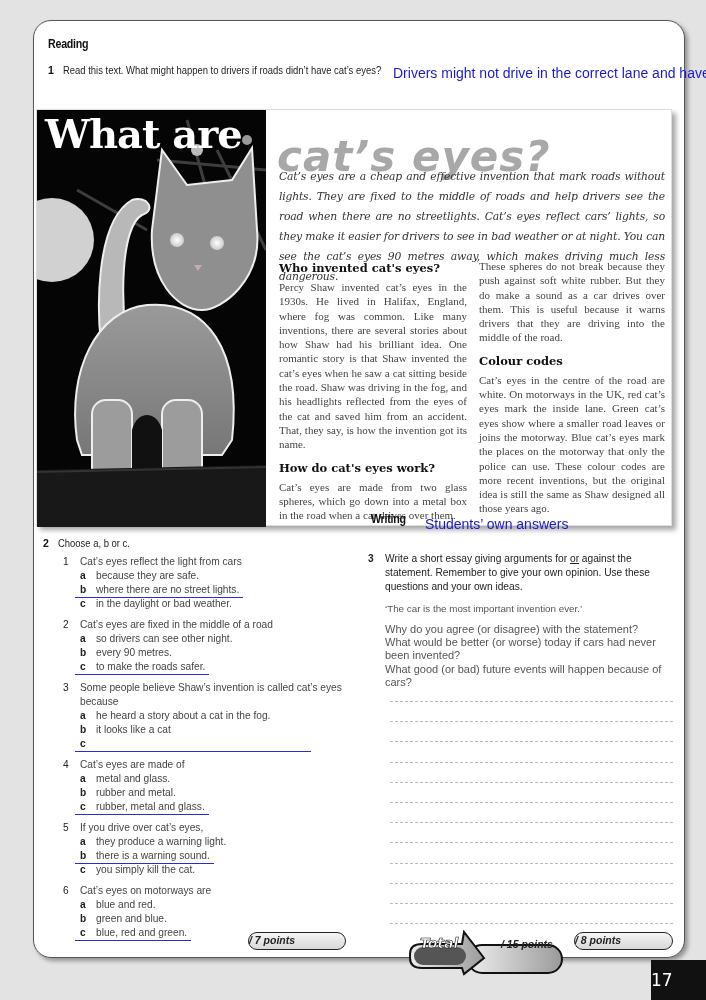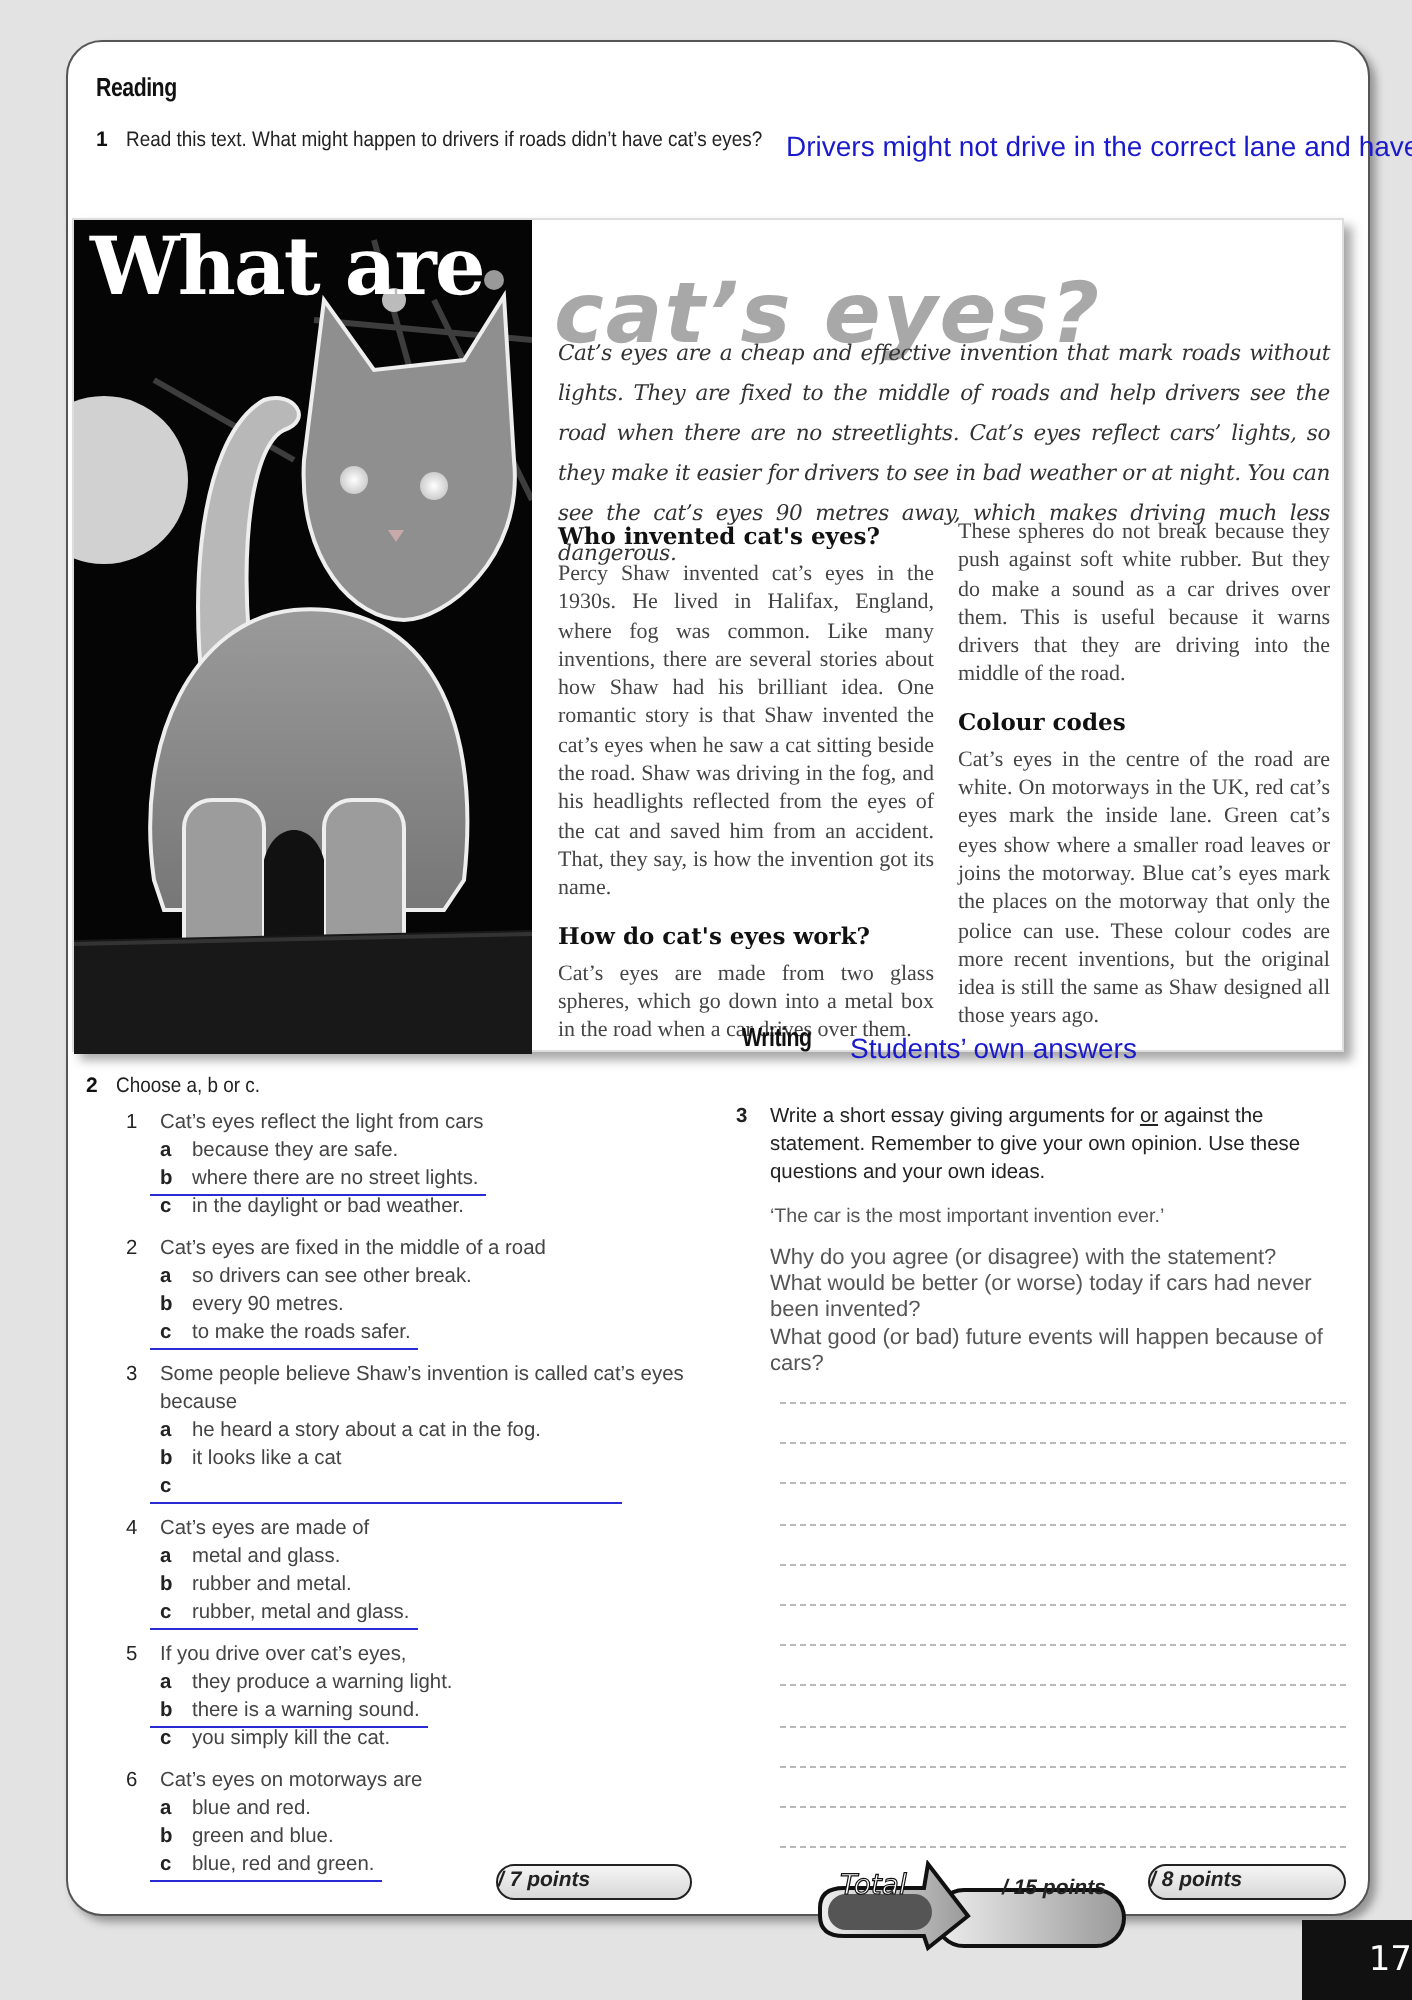--- a/index.html
+++ b/index.html
@@ -47,21 +47,21 @@
   .writing-block { position: absolute; left: 368px; top: 552px; width: 314px; font-family: "Liberation Sans", sans-serif; }
   .task { display: flex; font-size: 10.2px; line-height: 14px; color: #222; }
   .task .n { width: 17px; font-weight: bold; }
   .task .t { flex: 1; }
   .quote { margin: 8px 0 0 17px; font-size: 9.8px; color: #555; line-height: 13px; }
   .prompts { margin: 8px 0 0 17px; font-size: 11px; color: #555; line-height: 13.2px; }
   .lines { position: absolute; left: 390px; top: 701px; width: 283px; }
   .line { height: 20.2px; border-top: 1px dashed #b9b9b9; }
 
   .total { position: absolute; left: 412px; top: 942px; }
-  .page-num { position: absolute; left: 651px; top: 960px; width: 55px; height: 40px; background: #111; color: #fff; font-family: "DejaVu Sans", sans-serif; font-size: 17px; text-align: right; line-height: 40px; }
+  .page-num { position: absolute; left: 651px; top: 960px; width: 55px; height: 40px; background: #111; color: #fff; font-family: "DejaVu Sans", sans-serif; font-size: 17px; text-align: left; line-height: 40px; }
 </style>
 </head>
 <body>
 
 <div class="panel"></div>
 
 <div class="section-heading" style="left:48px; top:36px;">Reading</div>
 
 <div class="instruction" style="left:48px; top:64px;">
   <span class="q-num">1</span>&nbsp;&nbsp;
@@ -153,21 +153,21 @@
         <span class="ot">in the daylight or bad weather.</span>
       </div>
     </div>
     <div class="q">
       <div class="q-stem">
         <span class="n">2</span>
         <span class="t">Cat’s eyes are fixed in the middle of a road</span>
       </div>
       <div class="opt">
         <span class="l">a</span>
-        <span class="ot">so drivers can see other break.</span>
+        <span class="ot">so drivers can see other night.</span>
       </div>
       <div class="opt">
         <span class="l">b</span>
         <span class="ot">every 90 metres.</span>
       </div>
       <div class="opt correct">
         <span class="l">c</span>
         <span class="ot">to make the roads safer.</span>
         <span class="ul" style="width: 134px;"></span>
       </div>
@@ -289,17 +289,17 @@
     <defs>
       <linearGradient id="tg" x1="0" y1="0" x2="1" y2="0">
         <stop offset="0%" stop-color="#eee"></stop>
         <stop offset="100%" stop-color="#9a9a9a"></stop>
       </linearGradient>
     </defs>
     <rect x="62" y="15" width="94" height="28" rx="14" fill="url(#tg)" stroke="#111" stroke-width="2"></rect>
     <path d="M4 24 Q 4 14 16 14 L 56 14 L 58 2 L 78 28 L 58 44 L 56 38 L 16 38 Q 4 38 4 28 Z" fill="url(#tg)" stroke="#111" stroke-width="2"></path>
     <rect x="8" y="17" width="52" height="18" rx="9" fill="#555"></rect>
   </svg>
-  <span style="position:absolute; left:8px; top:-7px; font-family:'DejaVu Sans',sans-serif; font-weight:normal; font-style:italic; font-size:14px; color:#fff; -webkit-text-stroke:0.6px #111;">Total</span>
+  <span style="position:absolute; left:8px; top:-7px; font-family:'DejaVu Sans',sans-serif; font-weight:bold; font-style:italic; font-size:14px; color:#fff; -webkit-text-stroke:0.6px #111;">Total</span>
   <span style="position:absolute; left:89px; top:-4px; font-family:'Liberation Sans',sans-serif; font-weight:bold; font-style:italic; font-size:10.5px; color:#222; white-space:nowrap;">/ 15 points</span>
 </div>
 
 <div class="page-num">17</div>
 
 </body></html>

